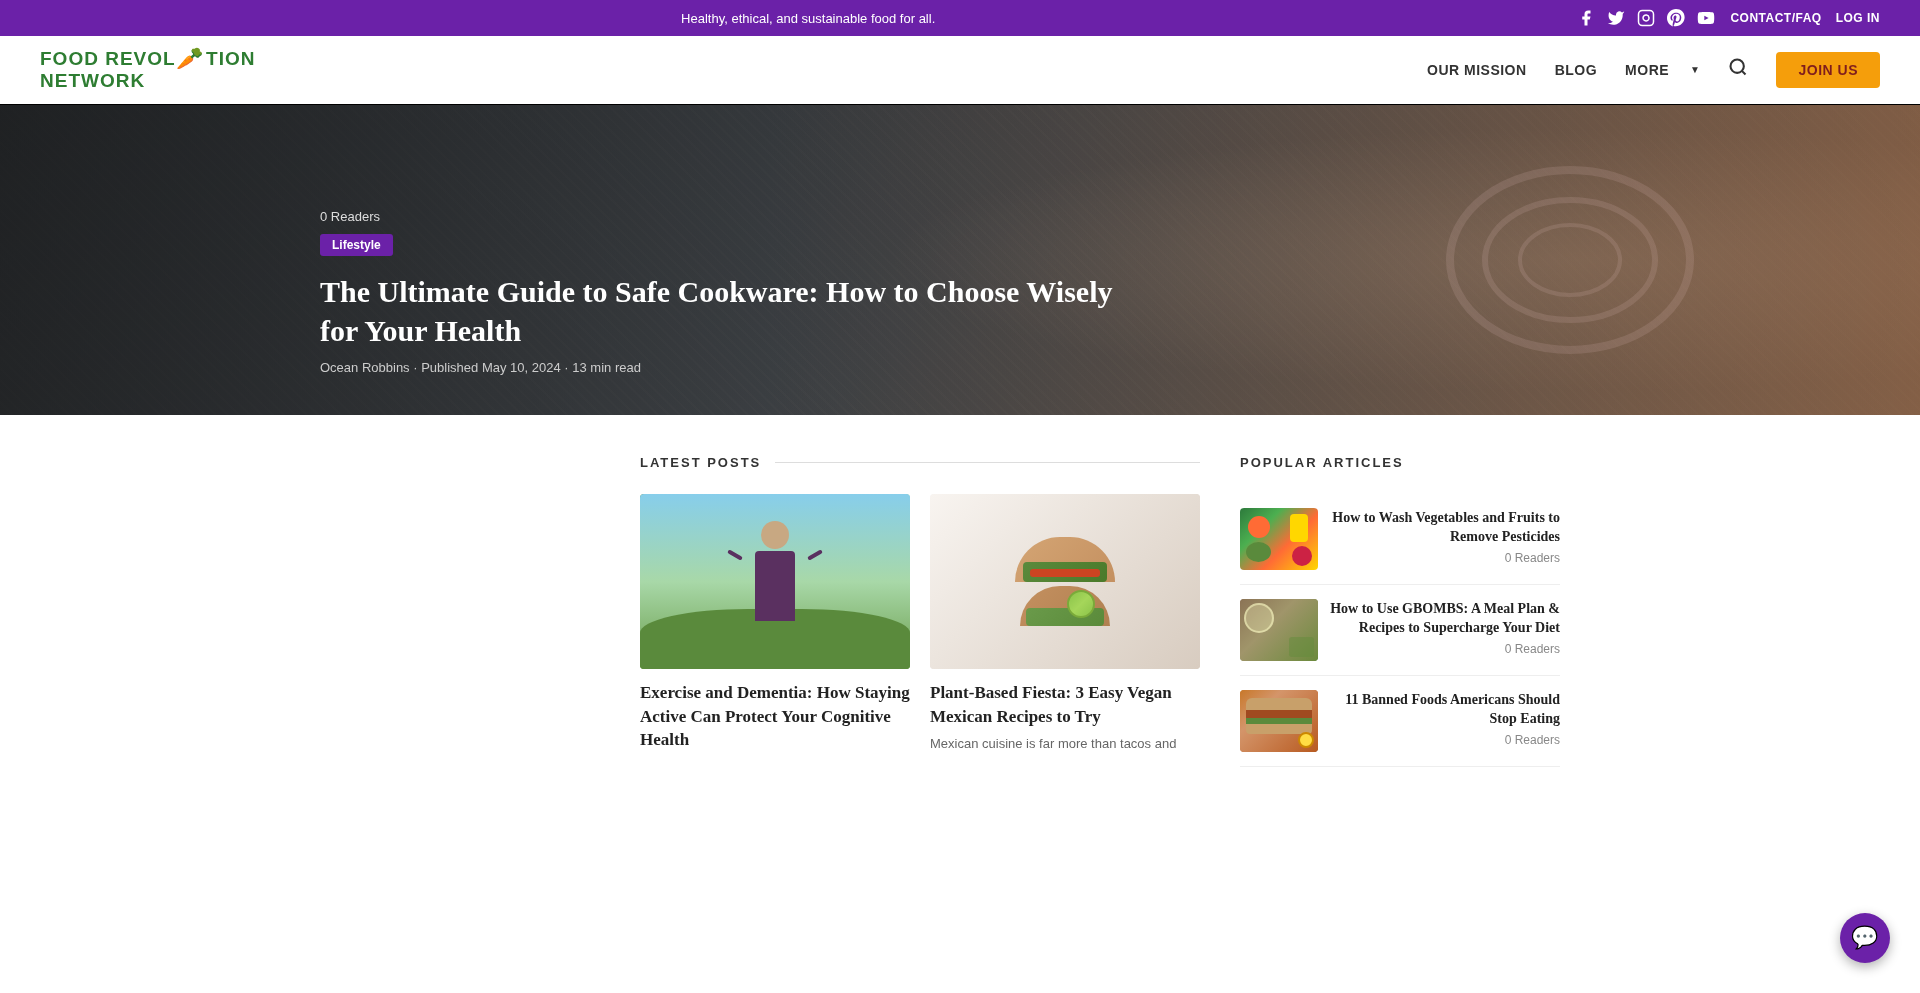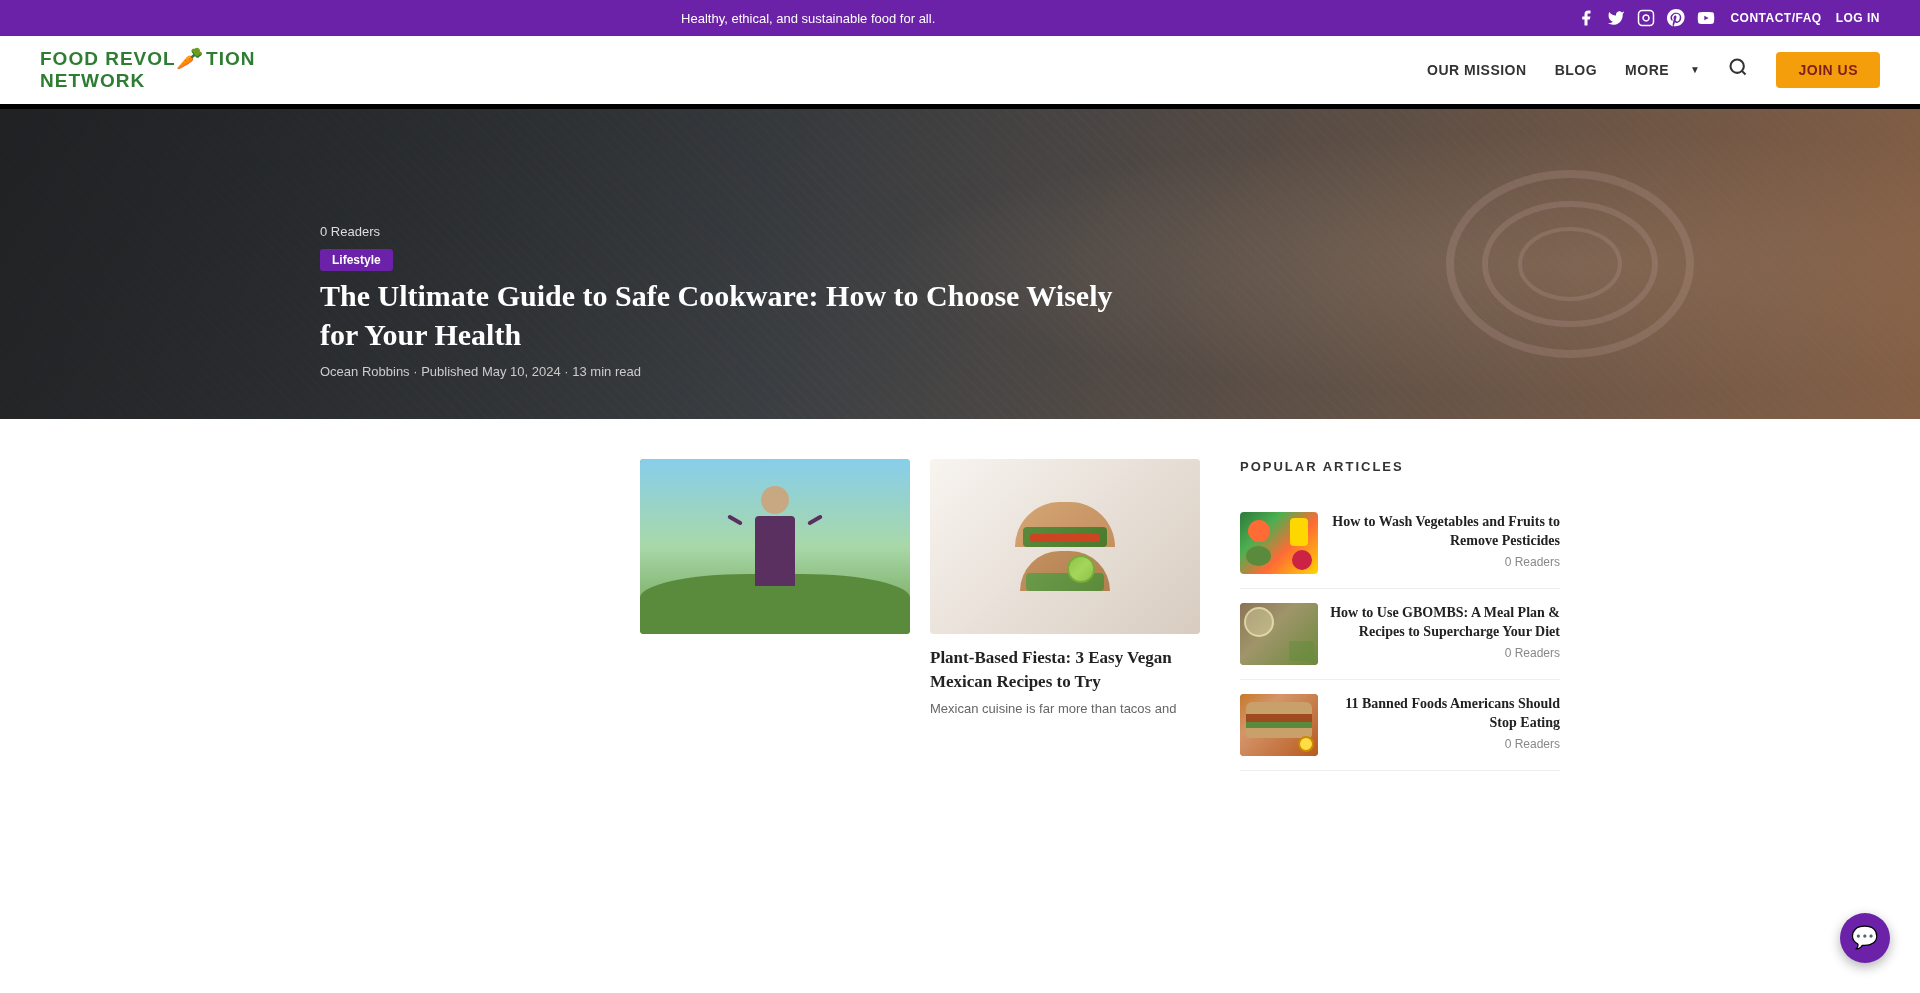--- a/index.html
+++ b/index.html
@@ -23,21 +23,21 @@
     .top-bar-links { display: flex; gap: 14px; font-size: 12px; font-weight: bold; letter-spacing: 0.5px; }
     .top-bar-links a { color: #fff; text-decoration: none; cursor: pointer; }
 
     
     .header {
       background: #fff;
       display: flex;
       align-items: center;
       justify-content: space-between;
       padding: 12px 40px;
-      border-bottom: 5px solid #000000;
+      border-bottom: 1px solid #000000;
     }
     .nav { display: flex; align-items: center; gap: 28px; }
     .nav-item { font-family: Arial, sans-serif; font-size: 14px; font-weight: bold; color: #333; cursor: pointer; text-transform: uppercase; letter-spacing: 0.5px; text-decoration: none; }
     .nav-item-more { display: flex; align-items: center; gap: 21px; }
     .search-icon-btn { cursor: pointer; background: none; border: none; font-size: 18px; color: #333; }
     .join-btn {
       background: #f59e0b;
       color: #7f1d1d;
       border: none;
       padding: 10px 22px;
@@ -93,21 +93,21 @@
       margin-bottom: 10px;
     }
     .hero-badge {
       display: inline-block;
       background: #6b21a8;
       color: #fff;
       font-size: 12px;
       font-family: Arial, sans-serif;
       padding: 4px 12px;
       border-radius: 3px;
-      margin-bottom: 5px;
+      margin-bottom: 16px;
       font-weight: bold;
     }
     .hero-title {
       font-size: 30px;
       font-weight: bold;
       color: #fff;
       font-family: Georgia, serif;
       max-width: 800px;
       line-height: 1.3;
       margin-bottom: 10px;
@@ -385,39 +385,44 @@
       <span>Published May 10, 2024</span>
       <span> · </span>
       <span>13 min read</span>
     </div>
   </div>
 </section>
 
 <div class="main-content">
 
   <div class="content-left">
+    <div class="section-header">
+      <span class="section-header-title">LATEST POSTS</span>
+      <div class="section-header-line"></div>
+    </div>
     <div class="post-cards">
 
       <div class="post-card">
         <div class="post-card-img">
           <div class="post-card-img-elder">
 
             <div style="position:absolute;inset:0;background:linear-gradient(180deg, #87ceeb 0%, #a8d8a8 50%, #6a9c4a 100%);"></div>
 
             <div style="position:absolute;bottom:0;left:0;right:0;height:60px;background:#5a8a3c;border-radius:40% 40% 0 0;"></div>
 
             <div class="elder-figure" style="position:relative;z-index:2;">
               <div class="elder-head"></div>
               <div class="elder-body"></div>
 
               <div style="position:absolute;top:32px;left:-8px;width:16px;height:4px;background:#5a3060;border-radius:2px;transform:rotate(30deg);"></div>
               <div style="position:absolute;top:32px;right:-8px;width:16px;height:4px;background:#5a3060;border-radius:2px;transform:rotate(-30deg);"></div>
             </div>
           </div>
         </div>
+        <h3 class="post-card-title">Exercise and Dementia: How Staying Active Can Protect Your Cognitive Health</h3>
       </div>
 
       <div class="post-card">
         <div class="post-card-img">
           <div class="post-card-img-tacos">
             <div style="position:absolute;inset:0;background:linear-gradient(135deg,#f8f4f0 0%,#e8e0d8 50%,#d8ccc0 100%);"></div>
 
             <div style="position:relative;z-index:2;display:flex;flex-direction:column;gap:4px;align-items:center;">
               <div style="width:100px;height:45px;border-radius:50px 50px 0 0;background:linear-gradient(135deg,#d4a574 0%,#c49060 100%);position:relative;overflow:hidden;">
                 <div style="position:absolute;bottom:0;left:8px;right:8px;height:20px;background:linear-gradient(135deg,#5a8a3c 0%,#4a7a2a 100%);border-radius:4px;"></div>

